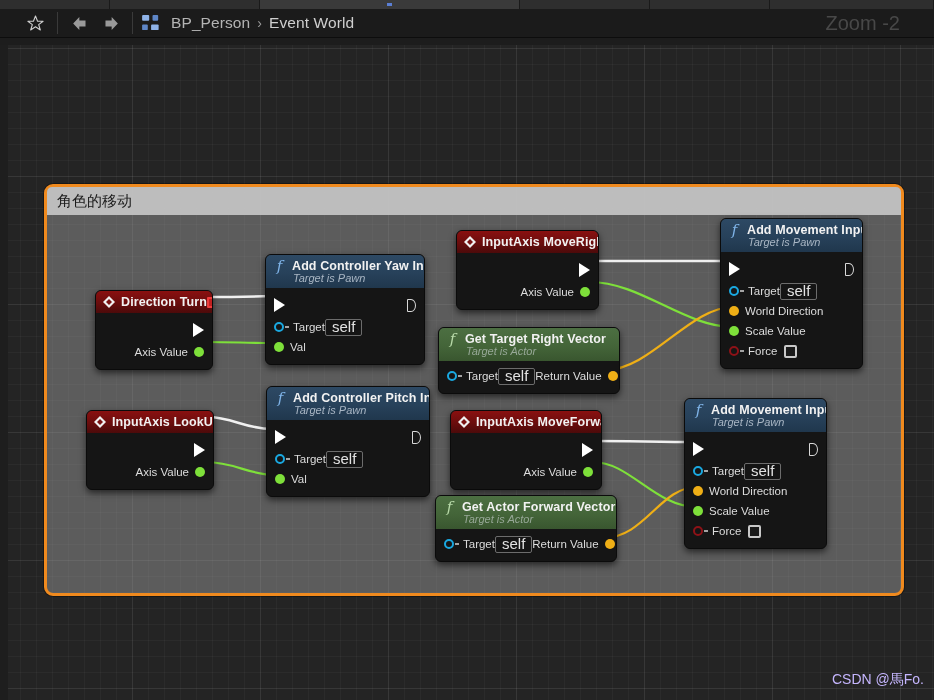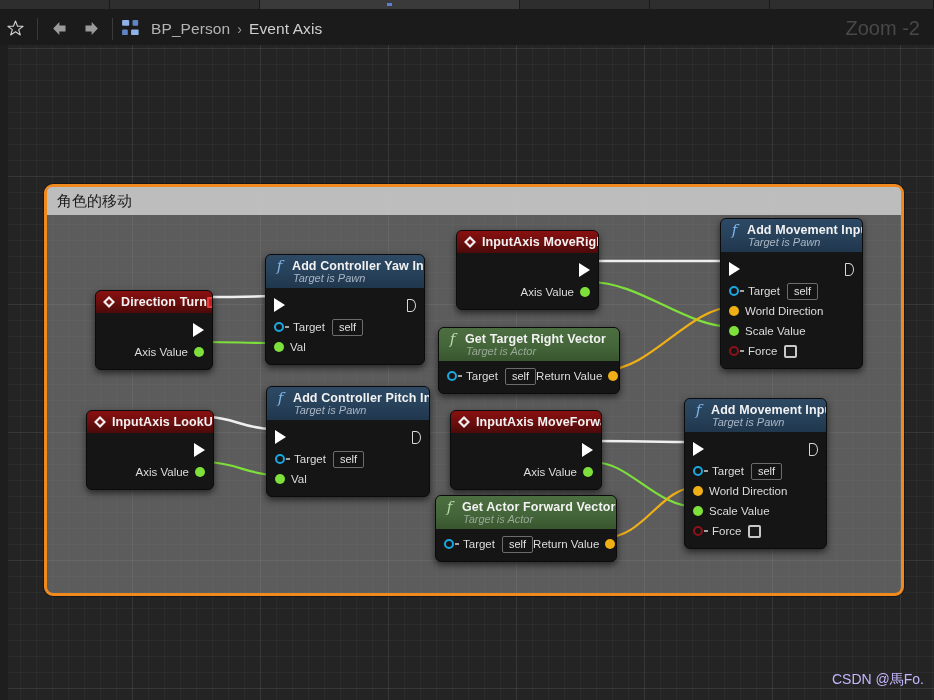--- a/index.html
+++ b/index.html
@@ -19,26 +19,26 @@
     background: #262626;
     border-bottom: 1px solid #101010;
     display: flex; align-items: stretch;
   }
   .tabstrip .tab { height: 100%; background: #2e2e2e; border-right: 1px solid #1a1a1a; }
   .tabstrip .tab.sel { background: #3a3a3a; }
   .tabstrip .tab .dot { width: 5px; height: 3px; background: #5b7fd4; margin: 3px auto 0; }
 
   
   .toolbar {
-    position: absolute; left: 0; top: 9px; width: 934px; height: 40px;
+    position: absolute; left: 0; top: 9px; width: 934px; height: 29px;
     background: #1b1b1b;
     border-bottom: 1px solid #0d0d0d;
     display: flex; align-items: center;
     box-sizing: border-box;
-    padding: 0 0;
+    padding: 0 20px;
   }
   .tb-btn {
     width: 28px; height: 26px;
     display: flex; align-items: center; justify-content: center;
     border-radius: 2px;
     margin: 0 1px;
   }
   .tb-sep {
     width: 1px; height: 22px; background: #3a3a3a; margin: 0 7px;
   }
@@ -203,24 +203,23 @@
   .dot-pin.green  { background: #7ee03a; }
   .dot-pin.orange { background: #efaf16; }
   .dot-pin.cyan   { background: transparent; border: 2.2px solid #1aa8e0; box-sizing: border-box; }
   .dot-pin.darkred{ background: transparent; border: 2.2px solid #8e1217; box-sizing: border-box; }
   .pin-nub {
     width: 4px; height: 2px; background: #bdbdbd; flex: none;
     margin-left: -5px; margin-right: 4px; opacity: .85;
   }
 
   .val-box {
-    margin-left: 7px;
     border: 1px solid #6c6c6c;
     background: rgba(20,20,20,.55);
-    color: #e2e2e2; font-size: 11px;
+    color: #e2e2e2; font-size: 15px;
     padding: 0px 6px 1px; border-radius: 2px;
     line-height: 14px;
   }
   .chk-box {
     margin-left: 7px; width: 13px; height: 13px;
     border: 2px solid #c9c9c9; border-radius: 2px;
     background: #1a1a1a; box-sizing: border-box;
   }
 
   svg.wires { position: absolute; inset: 0; pointer-events: none; }
@@ -268,21 +267,21 @@
       <svg width="21" height="17" viewBox="0 0 22 18">
         <rect x="0" y="0" width="7.5" height="6" rx="1" fill="#8fb3e8"></rect>
         <rect x="11" y="0" width="6" height="6" rx="1" fill="#5e86c7"></rect>
         <rect x="0" y="10" width="6" height="6" rx="1" fill="#5e86c7"></rect>
         <rect x="9.5" y="10" width="8" height="6" rx="1" fill="#8fb3e8"></rect>
       </svg>
     </div>
 
     <span class="crumb-text">BP_Person</span>
     <span class="crumb-arrow">›</span>
-    <span class="crumb-text cur">Event Axis</span>
+    <span class="crumb-text cur">Event World</span>
 
     <span class="zoom-label">Zoom  -2</span>
   </div>
 
   <div class="canvas">
     <div class="grid-minor"></div>
     <div class="grid-major"></div>
     <div class="leftgutter"></div>
 
     <div class="csdn">CSDN @馬Fo.</div>

